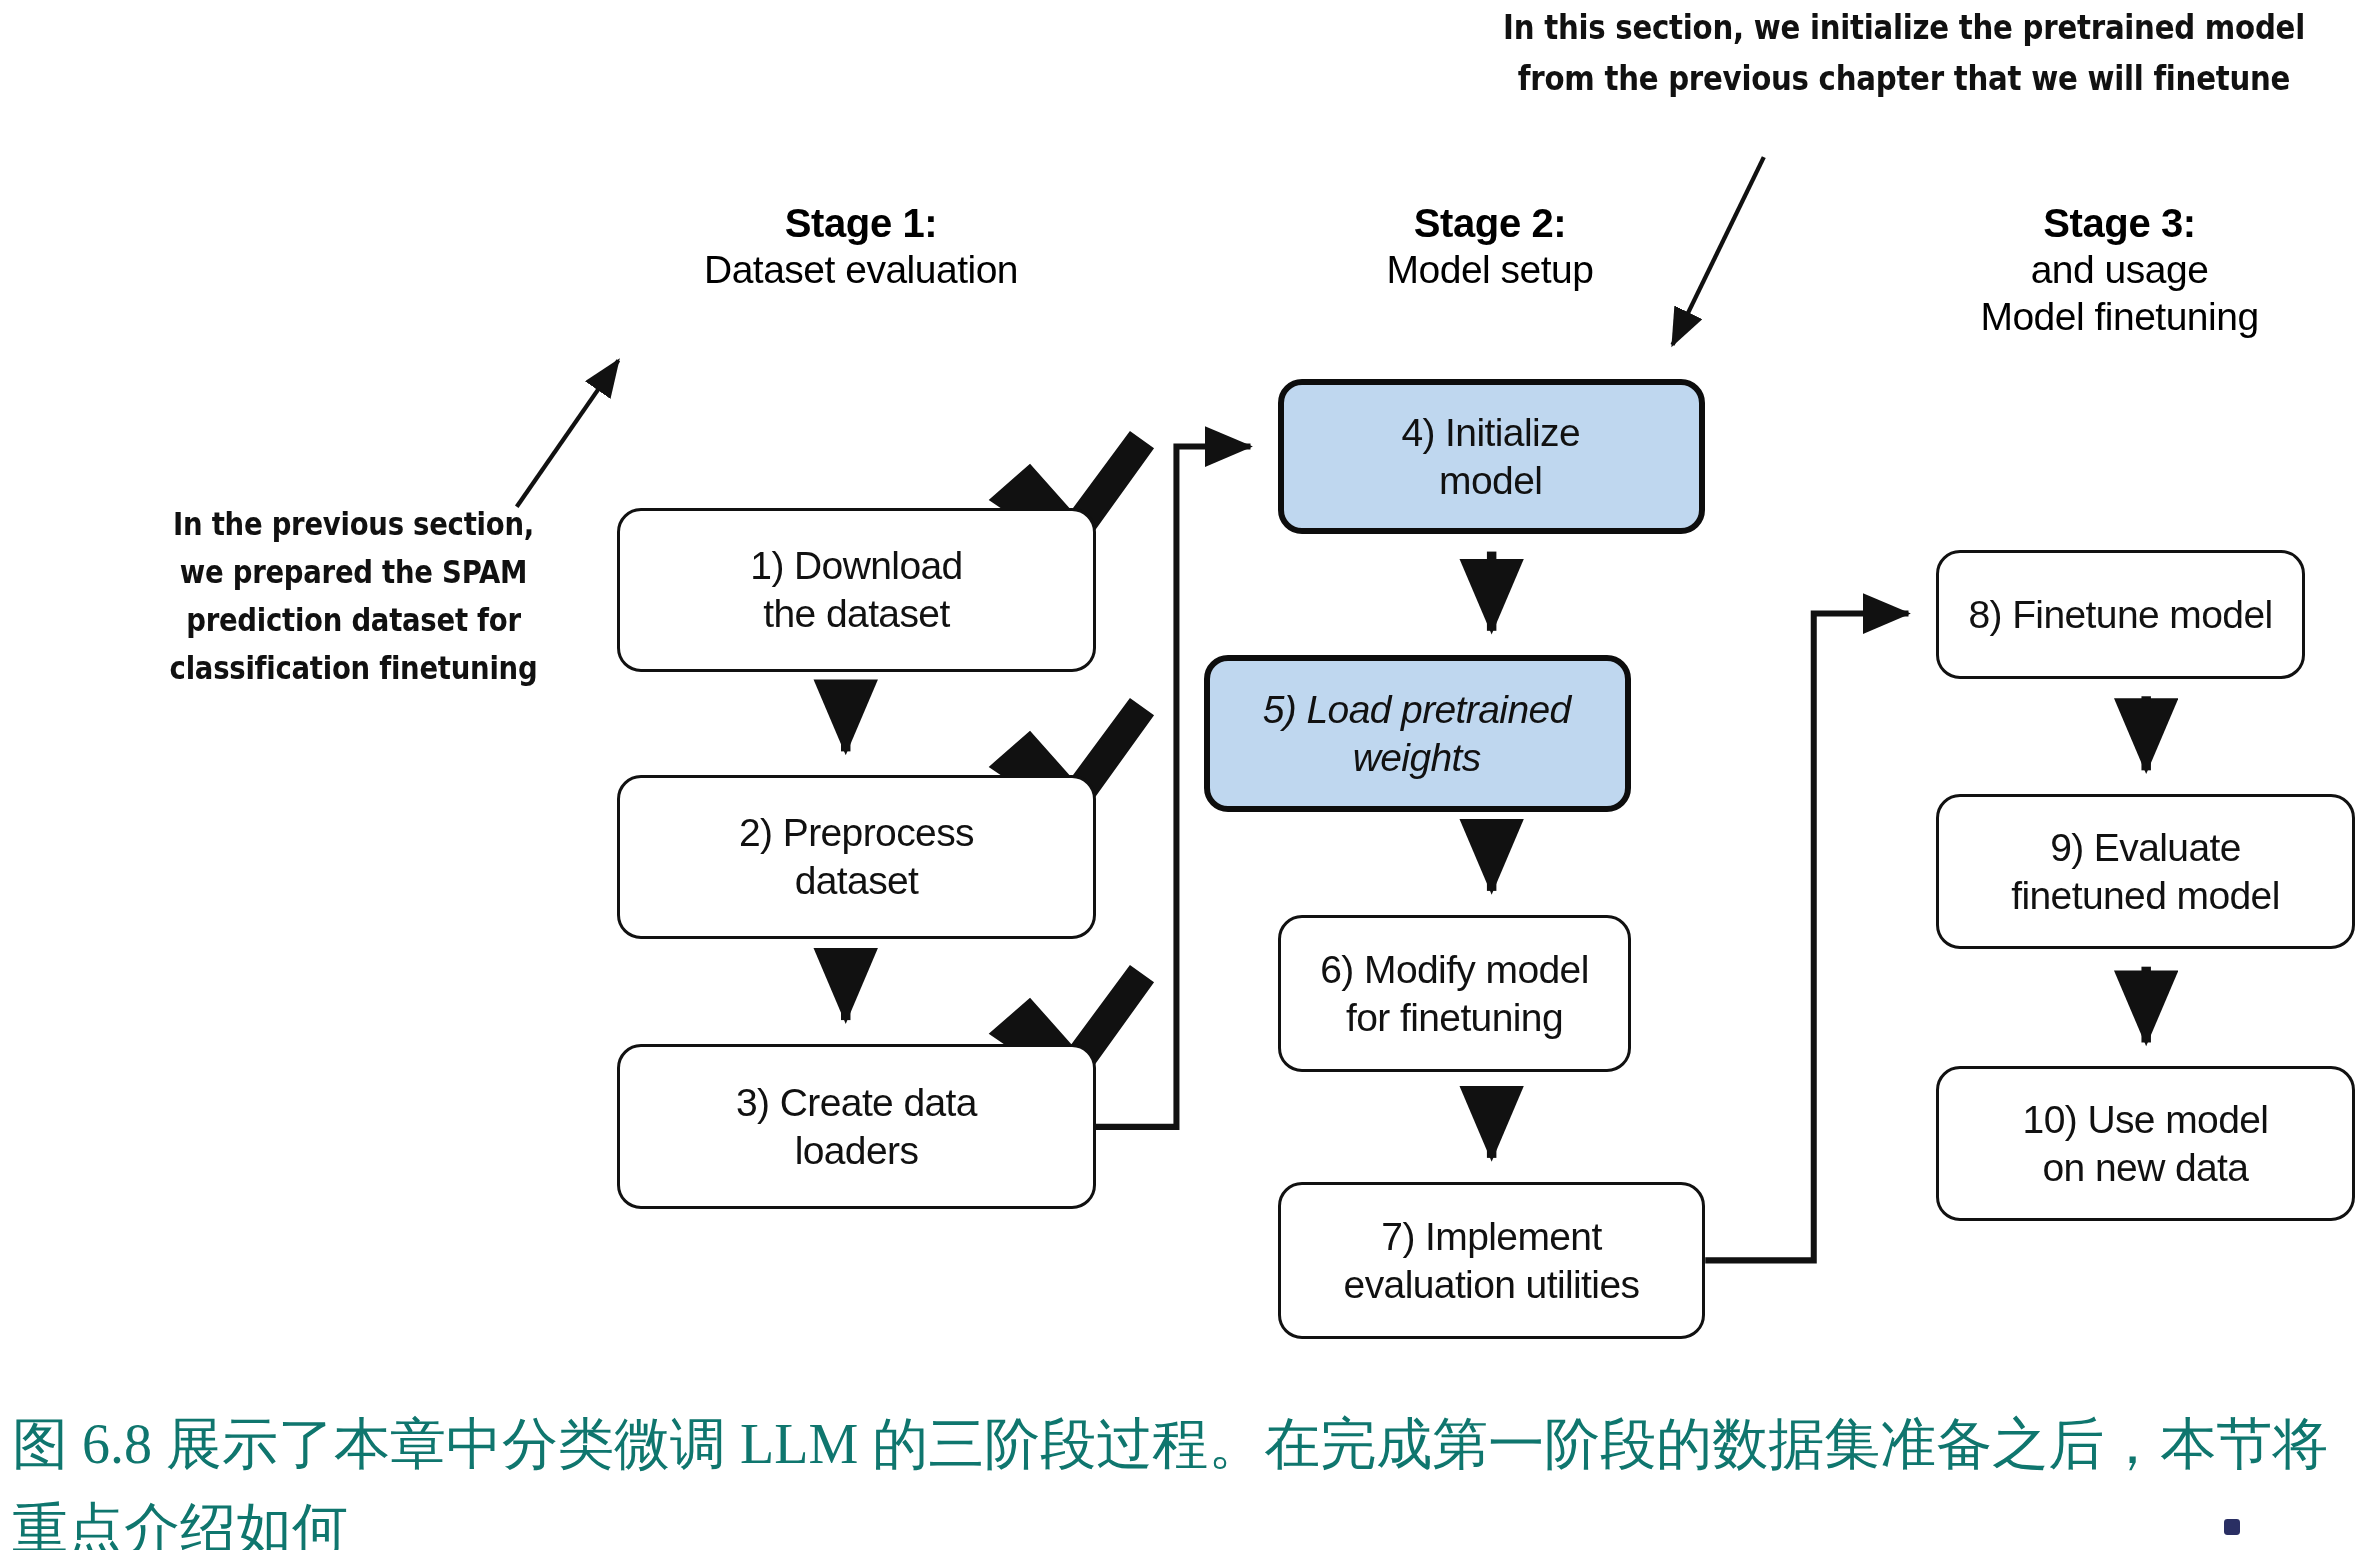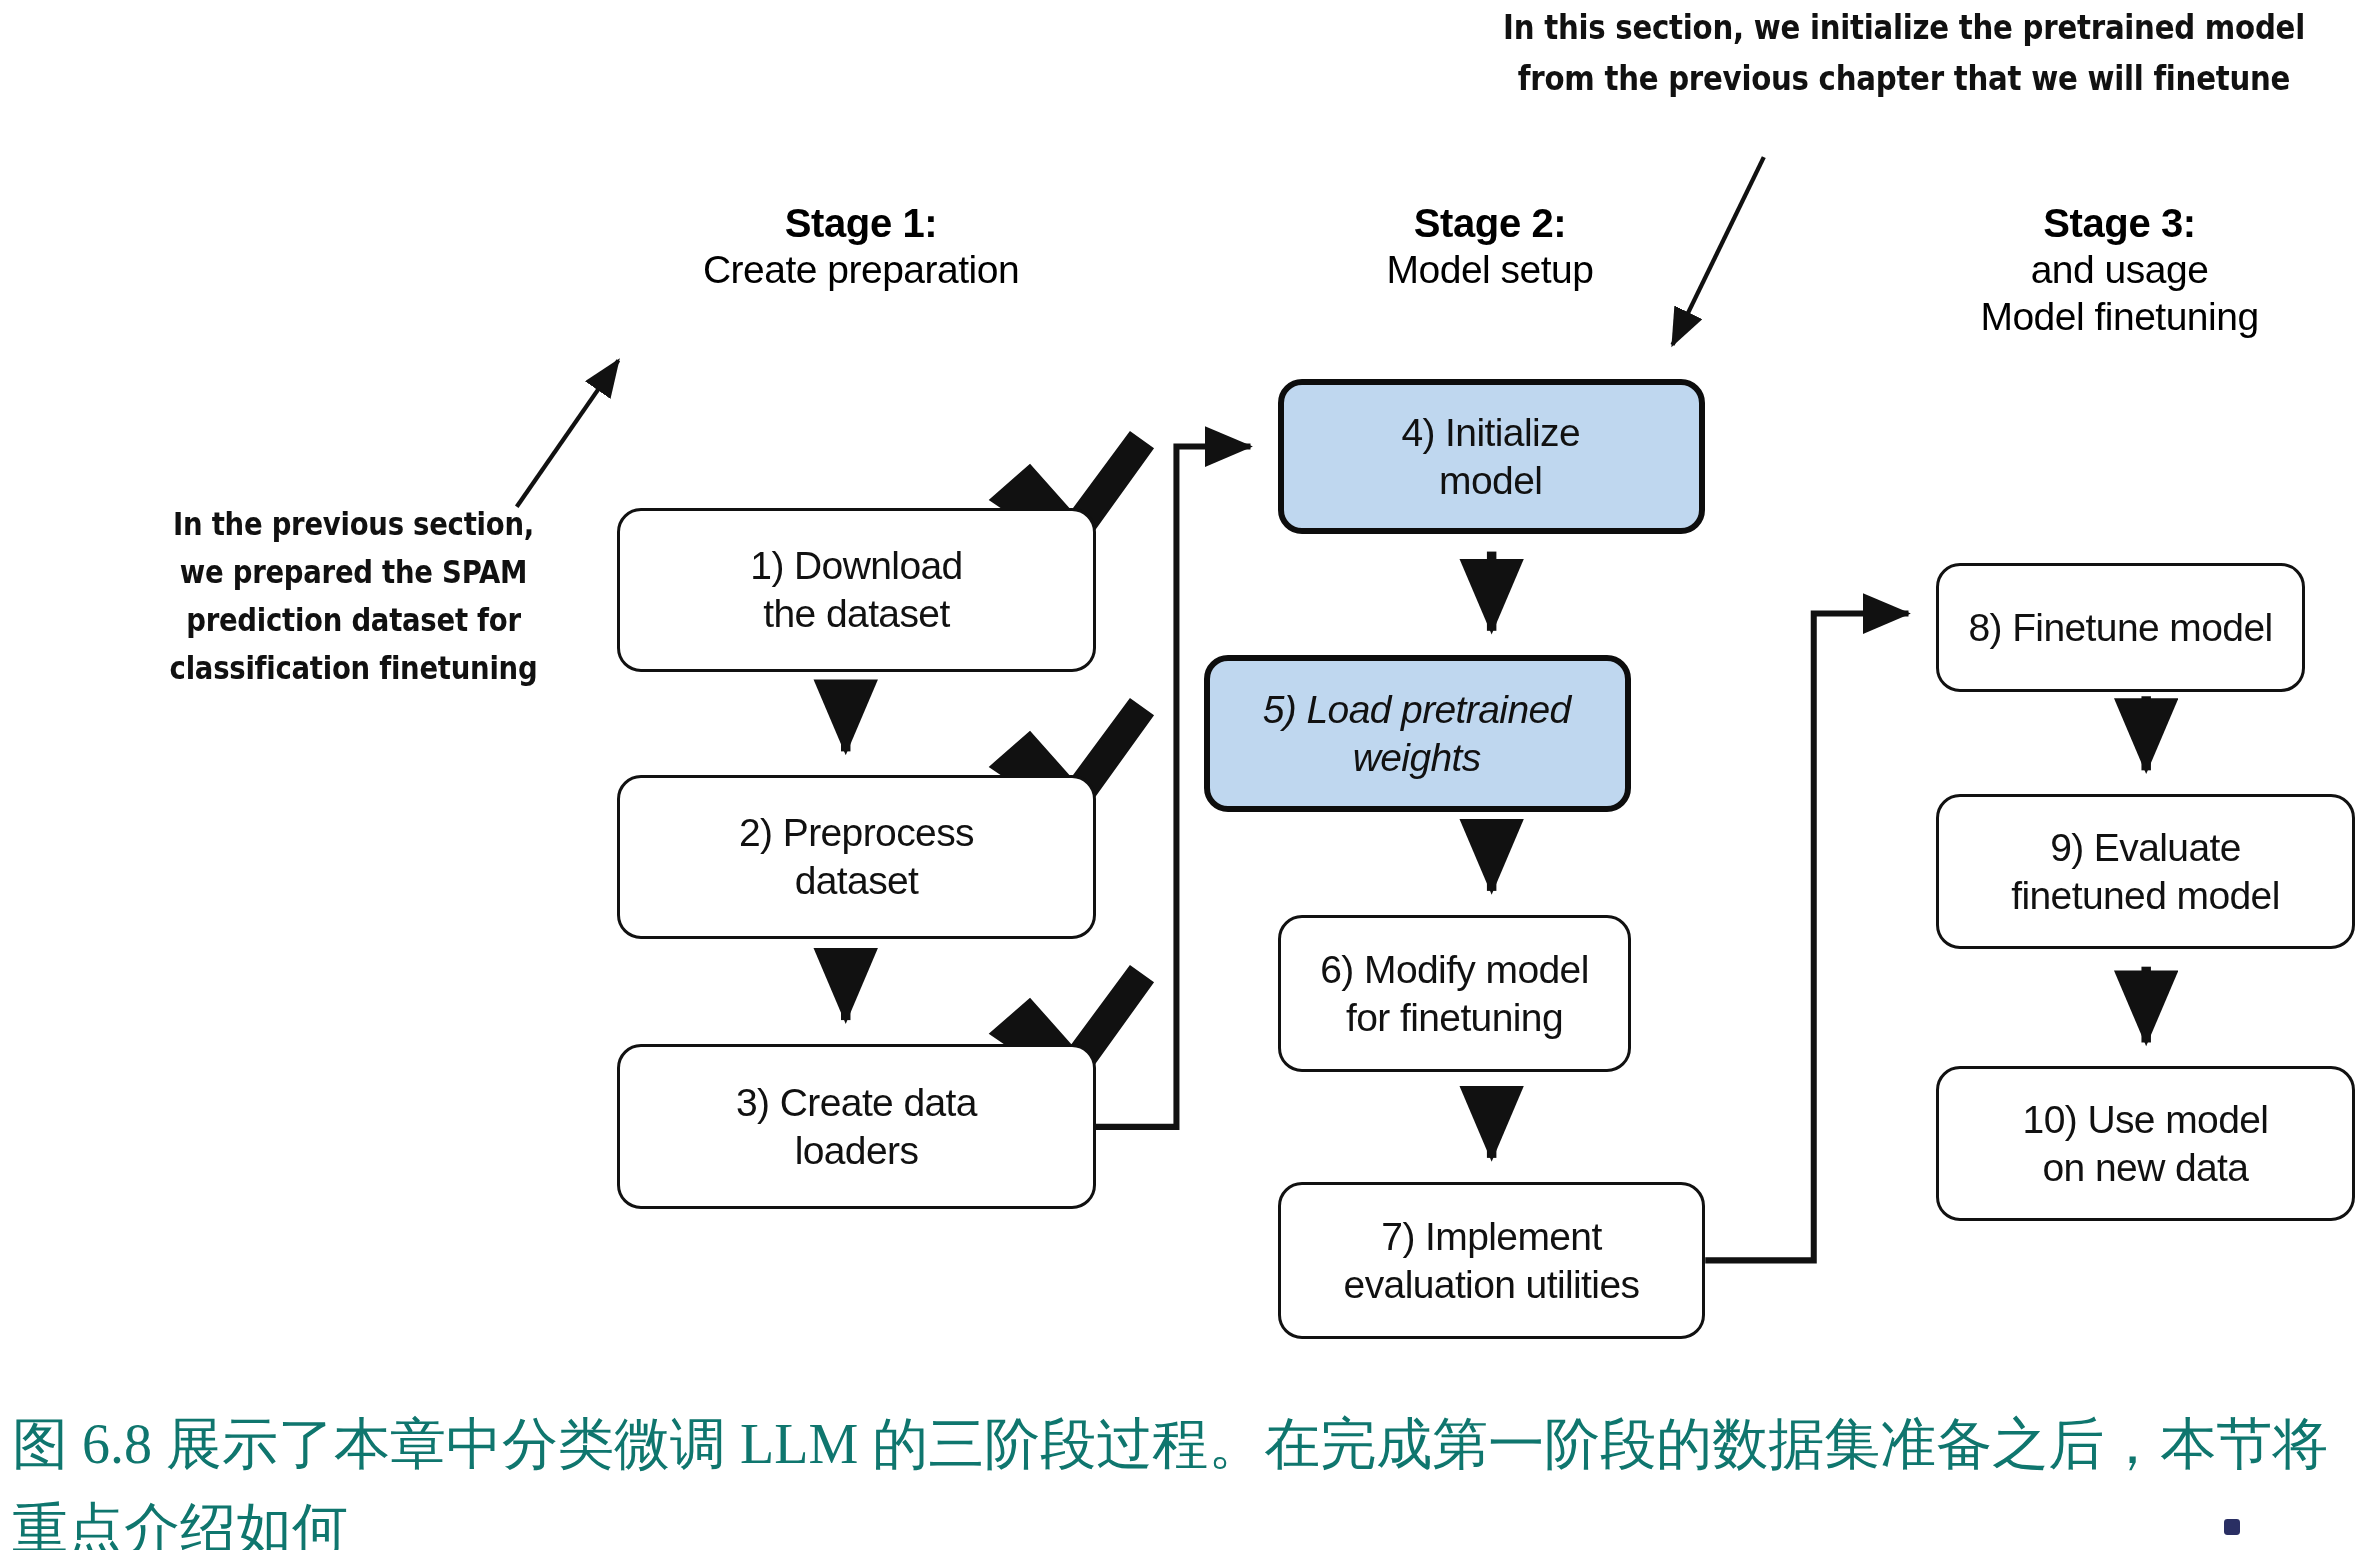--- a/index.html
+++ b/index.html
@@ -102,21 +102,21 @@
   
   #box-1 { left: 617px; top: 508px; width: 479px; height: 164px; }
   #box-2 { left: 617px; top: 775px; width: 479px; height: 164px; }
   #box-3 { left: 617px; top: 1044px; width: 479px; height: 165px; }
   
   #box-4 { left: 1278px; top: 379px; width: 427px; height: 155px; }
   #box-5 { left: 1204px; top: 655px; width: 427px; height: 157px; font-style: italic; }
   #box-6 { left: 1278px; top: 915px; width: 353px; height: 157px; }
   #box-7 { left: 1278px; top: 1182px; width: 427px; height: 157px; align-items: center; }
   
-  #box-8  { left: 1936px; top: 550px;  width: 369px; height: 129px; margin-top: 13px; }
+  #box-8  { left: 1936px; top: 550px;  width: 369px; height: 129px; }
   #box-9  { left: 1936px; top: 794px;  width: 419px; height: 155px; }
   #box-10 { left: 1936px; top: 1066px; width: 419px; height: 155px; }
 
   
   #caption {
     position: absolute;
     left: 12px;
     top: 1402px;
     width: 2326px;
     font-family: Liberation Serif, serif;
@@ -208,21 +208,21 @@
 
   <div class="annot" id="annot-left">
     <span class="annot-line">In the previous section,</span>
     <span class="annot-line">we prepared the SPAM</span>
     <span class="annot-line">prediction dataset for</span>
     <span class="annot-line">classification finetuning</span>
   </div>
 
   <div class="stage-head" id="stage-head-1">
     <span class="stage-title">Stage 1:</span>
-    <span class="stage-sub">Create preparation</span>
+    <span class="stage-sub">Dataset evaluation</span>
   </div>
   <div class="stage-head" id="stage-head-2">
     <span class="stage-title">Stage 2:</span>
     <span class="stage-sub">Model setup</span>
   </div>
   <div class="stage-head" id="stage-head-3">
     <span class="stage-title">Stage 3:</span>
     <span class="stage-sub">and usage</span>
     <span class="stage-sub">Model finetuning</span>
   </div>

